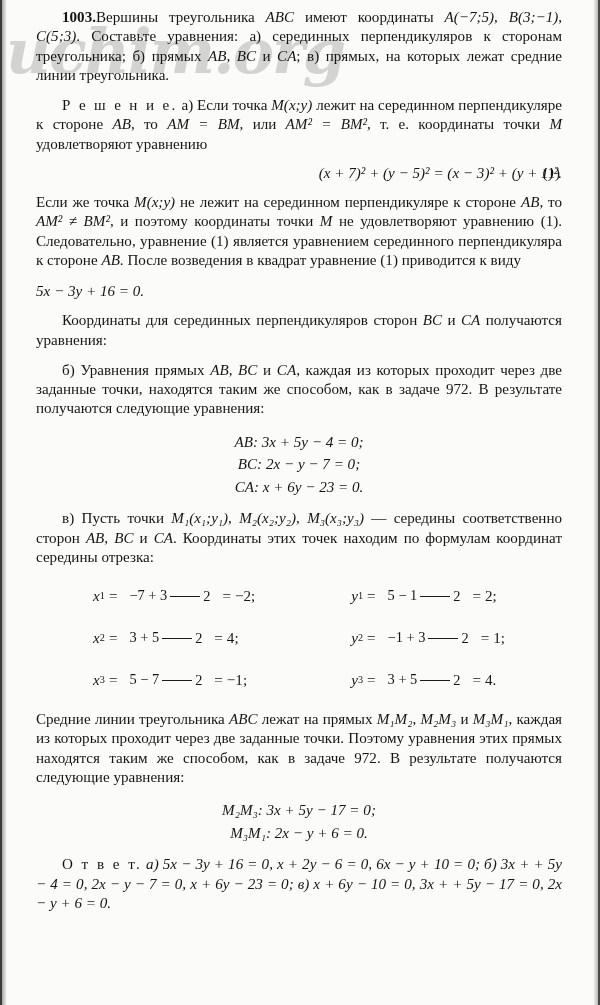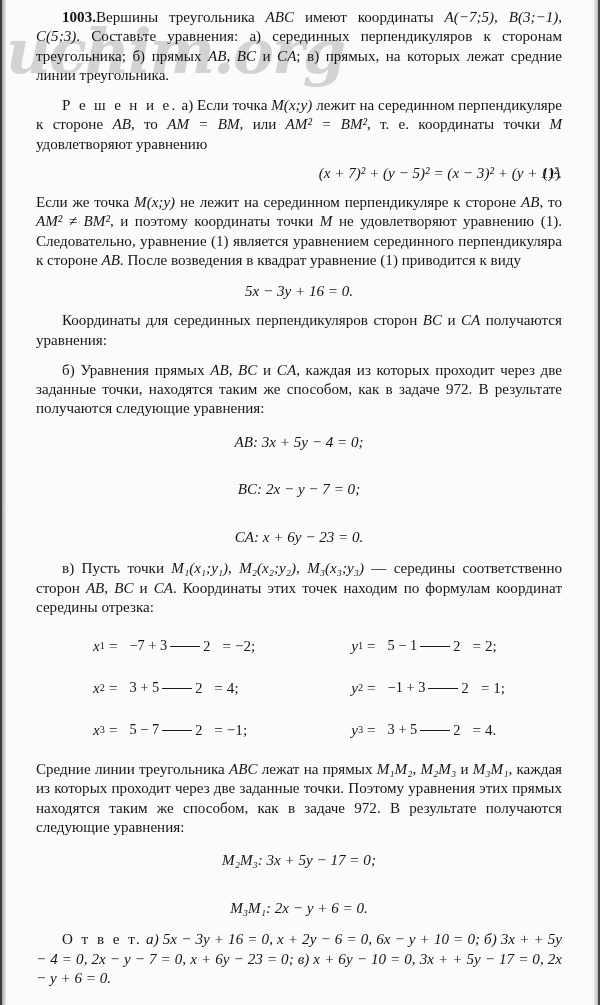--- a/index.html
+++ b/index.html
@@ -82,21 +82,21 @@
 
   .num     { font-weight: bold; }
   .mi      { font-style: italic; font-family: "Liberation Serif", serif; }
   .mup     { font-style: normal; }
   .sp      { letter-spacing: 2.3px; }
   sub      { font-size: 0.68em; vertical-align: -0.28em; line-height: 0; }
 
   
   .eq {
     font-size: 15.1px;
-    text-align: center;
+    text-align: left;
     margin: 0;
     white-space: nowrap;
   }
   .eq.m1 { margin-top: 11px; }
   .eq.m2 { margin-top: 13px; }
 
   .eq-row {
     position: relative;
     text-align: right;
   }
@@ -104,21 +104,20 @@
     position: absolute;
     right: 2px;
     top: 0;
   }
 
   .eqlist {
     margin-top: 12px;
     display: flex;
     flex-direction: column;
     align-items: center;
-    gap: 25px;
   }
   .eqlist .line {
     font-size: 15.1px;
     line-height: 22.5px;
     text-align: left;
     white-space: nowrap;
   }
 
   
   .frac-block {

